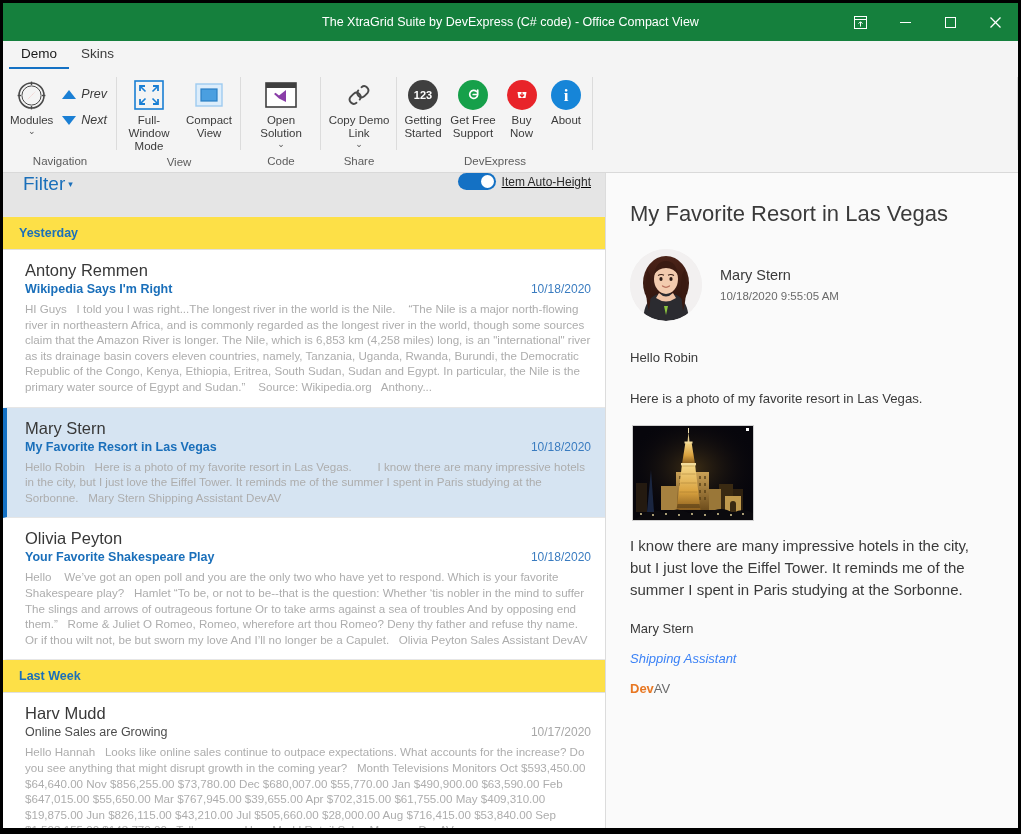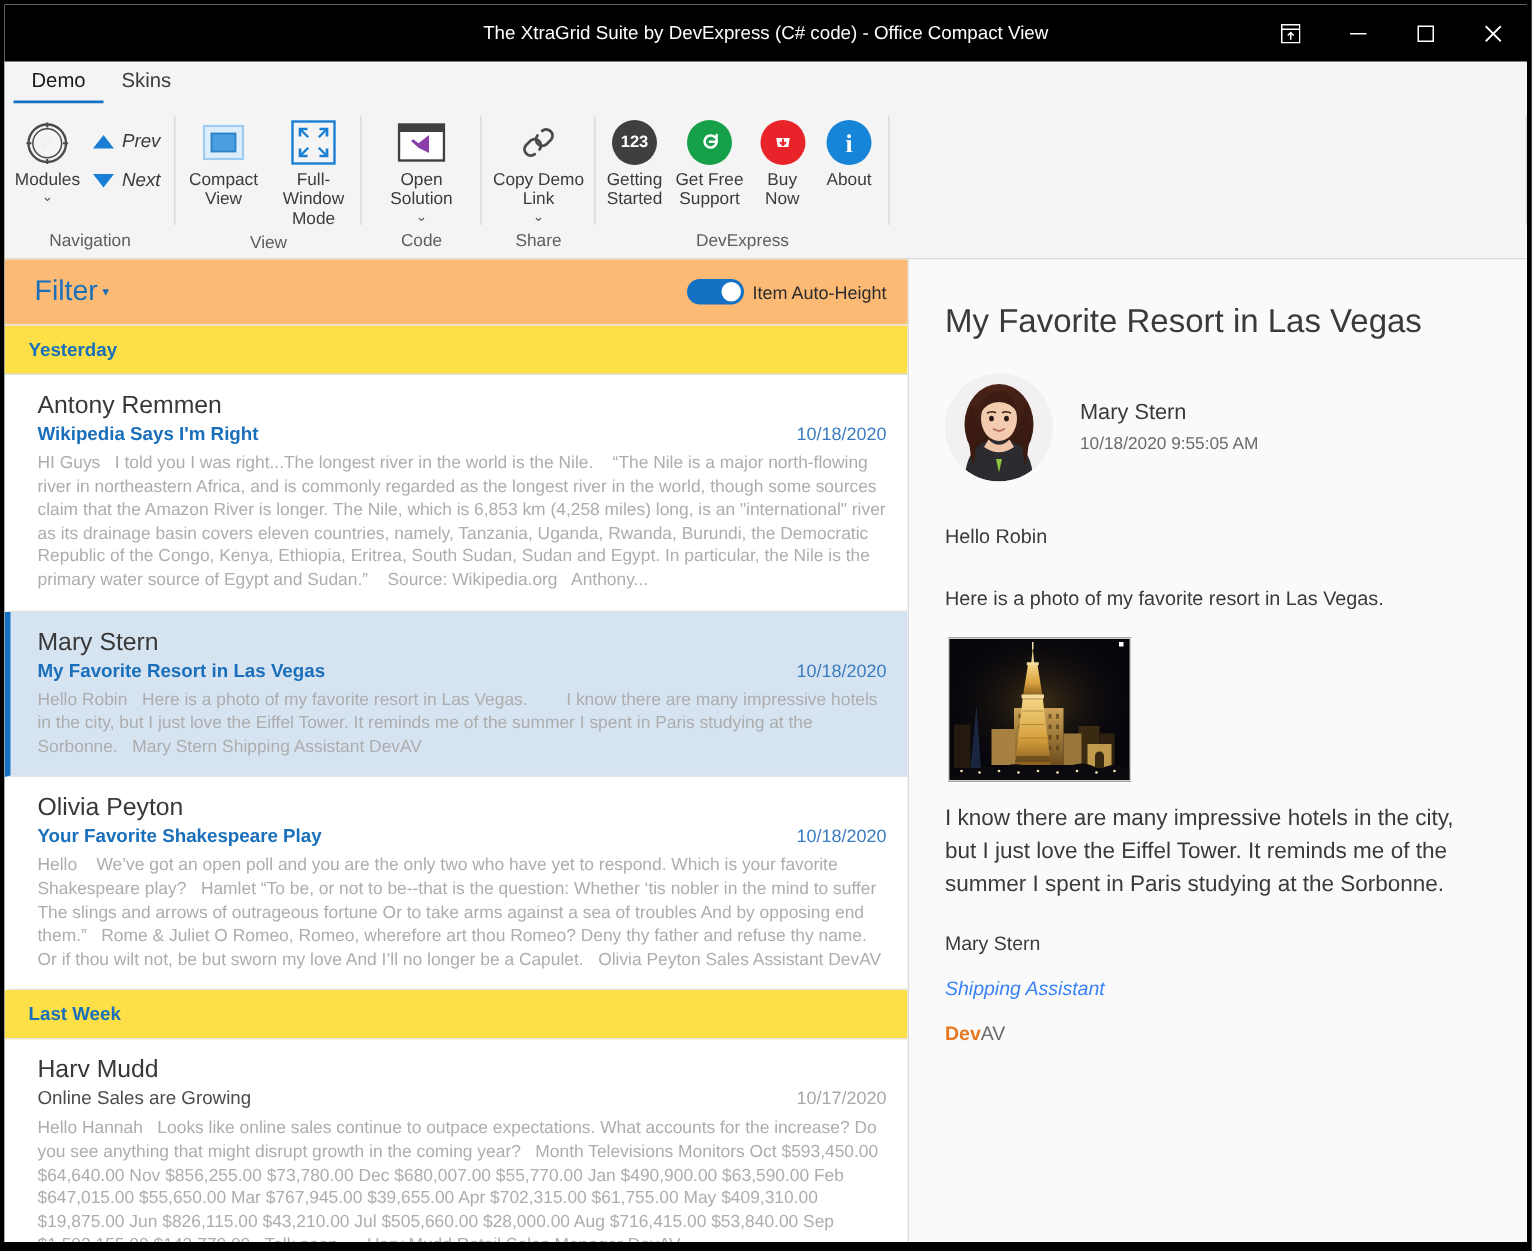--- a/index.html
+++ b/index.html
@@ -18,21 +18,21 @@
     width: 1015px; height: 825px;
     background: #ffffff;
     display: flex;
     flex-direction: column;
     overflow: hidden;
   }
 
   
   .titlebar {
     height: 38px;
-    background: #000000;
+    background: #15803d;
     color: #ffffff;
     display: flex;
     align-items: center;
     position: relative;
     flex: 0 0 auto;
   }
   .titlebar-title {
     position: absolute;
     left: 0; right: 0;
     text-align: center;
@@ -158,39 +158,40 @@
     flex-direction: column;
     border-right: 1px solid #dcdcdc;
     background: #ffffff;
     min-height: 0;
   }
 
   .filterbar {
     height: 44px;
     flex: 0 0 auto;
     display: flex;
-    align-items: center;
+    align-items: flex-start;
     padding: 0 14px 0 20px;
-    background: #fdba74;
+    background: #e5e5e5;
     border-bottom: 1px solid #e6e6e6;
   }
   .filter-btn {
     font-size: 19px;
     color: #1a6fba;
     display: flex;
     align-items: baseline;
     gap: 3px;
   }
   .filter-caret { font-size: 9px; color: #1a6fba; position: relative; top: -3px; }
 
   .autoheight {
     margin-left: auto;
     display: flex;
     align-items: center;
     gap: 6px;
+    text-decoration: underline;
   }
   .toggle {
     width: 38px; height: 17px;
     border-radius: 9px;
     background: #1471c4;
     position: relative;
   }
   .toggle .knob {
     position: absolute;
     right: 2px; top: 2px;
@@ -391,35 +392,35 @@
           </div>
         </div>
         <div class="rgroup-label">Navigation</div>
       </div>
 
       <div class="rgroup" style="width:124px">
         <div class="rgroup-items">
           <div class="rbtn">
             <span class="ricon">
               <svg width="30" height="30" viewBox="0 0 30 30">
-                <rect x="2" y="4" width="26" height="22" fill="#dcedfb" stroke="#9ecbf0" stroke-width="1.4"></rect>
-                <rect x="7" y="9" width="16" height="12" fill="#4a9fe0" stroke="#2b7fc4" stroke-width="1.2"></rect>
-              </svg>
-            </span>
-            <span class="rlabel">Compact View</span>
-          </div>
-          <div class="rbtn">
-            <span class="ricon">
-              <svg width="30" height="30" viewBox="0 0 30 30">
                 <rect x="1" y="1" width="28" height="28" fill="none" stroke="#1a7fd4" stroke-width="1.6"></rect>
                 <path d="M6 11 V6 H11 M19 6 H24 V11 M24 19 V24 H19 M11 24 H6 V19" fill="none" stroke="#1a7fd4" stroke-width="1.8"></path>
                 <path d="M6.5 6.5 L11.5 11.5 M23.5 6.5 L18.5 11.5 M23.5 23.5 L18.5 18.5 M6.5 23.5 L11.5 18.5" stroke="#1a7fd4" stroke-width="1.6"></path>
               </svg>
             </span>
             <span class="rlabel">Full-Window Mode</span>
+          </div>
+          <div class="rbtn">
+            <span class="ricon">
+              <svg width="30" height="30" viewBox="0 0 30 30">
+                <rect x="2" y="4" width="26" height="22" fill="#dcedfb" stroke="#9ecbf0" stroke-width="1.4"></rect>
+                <rect x="7" y="9" width="16" height="12" fill="#4a9fe0" stroke="#2b7fc4" stroke-width="1.2"></rect>
+              </svg>
+            </span>
+            <span class="rlabel">Compact View</span>
           </div>
         </div>
         <div class="rgroup-label">View</div>
       </div>
 
       <div class="rgroup" style="width:80px">
         <div class="rgroup-items" style="justify-content:center">
           <div class="rbtn" style="width:76px">
             <span class="ricon">
               <svg width="32" height="28" viewBox="0 0 32 28">

